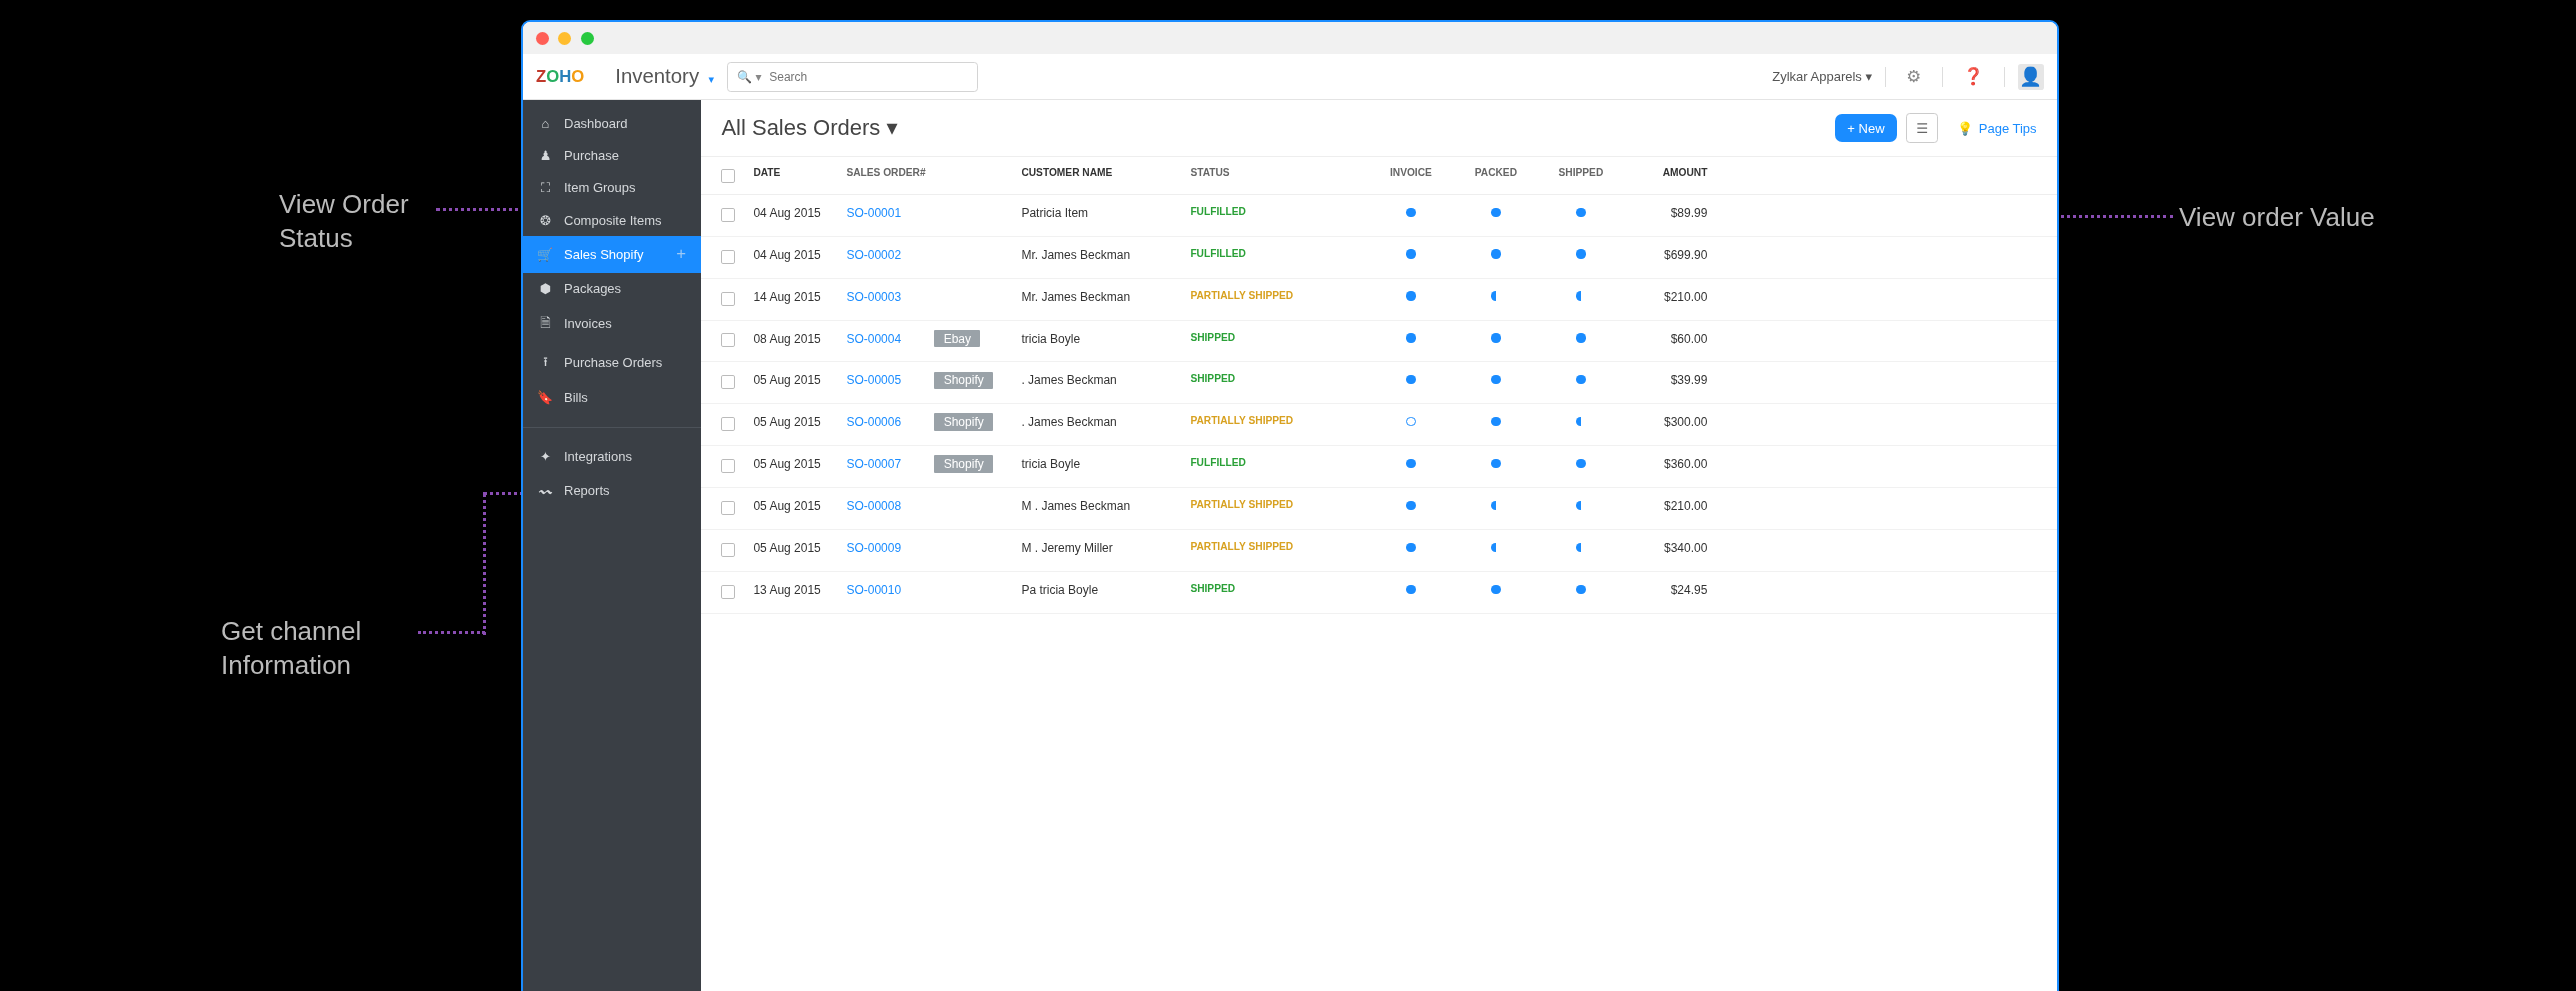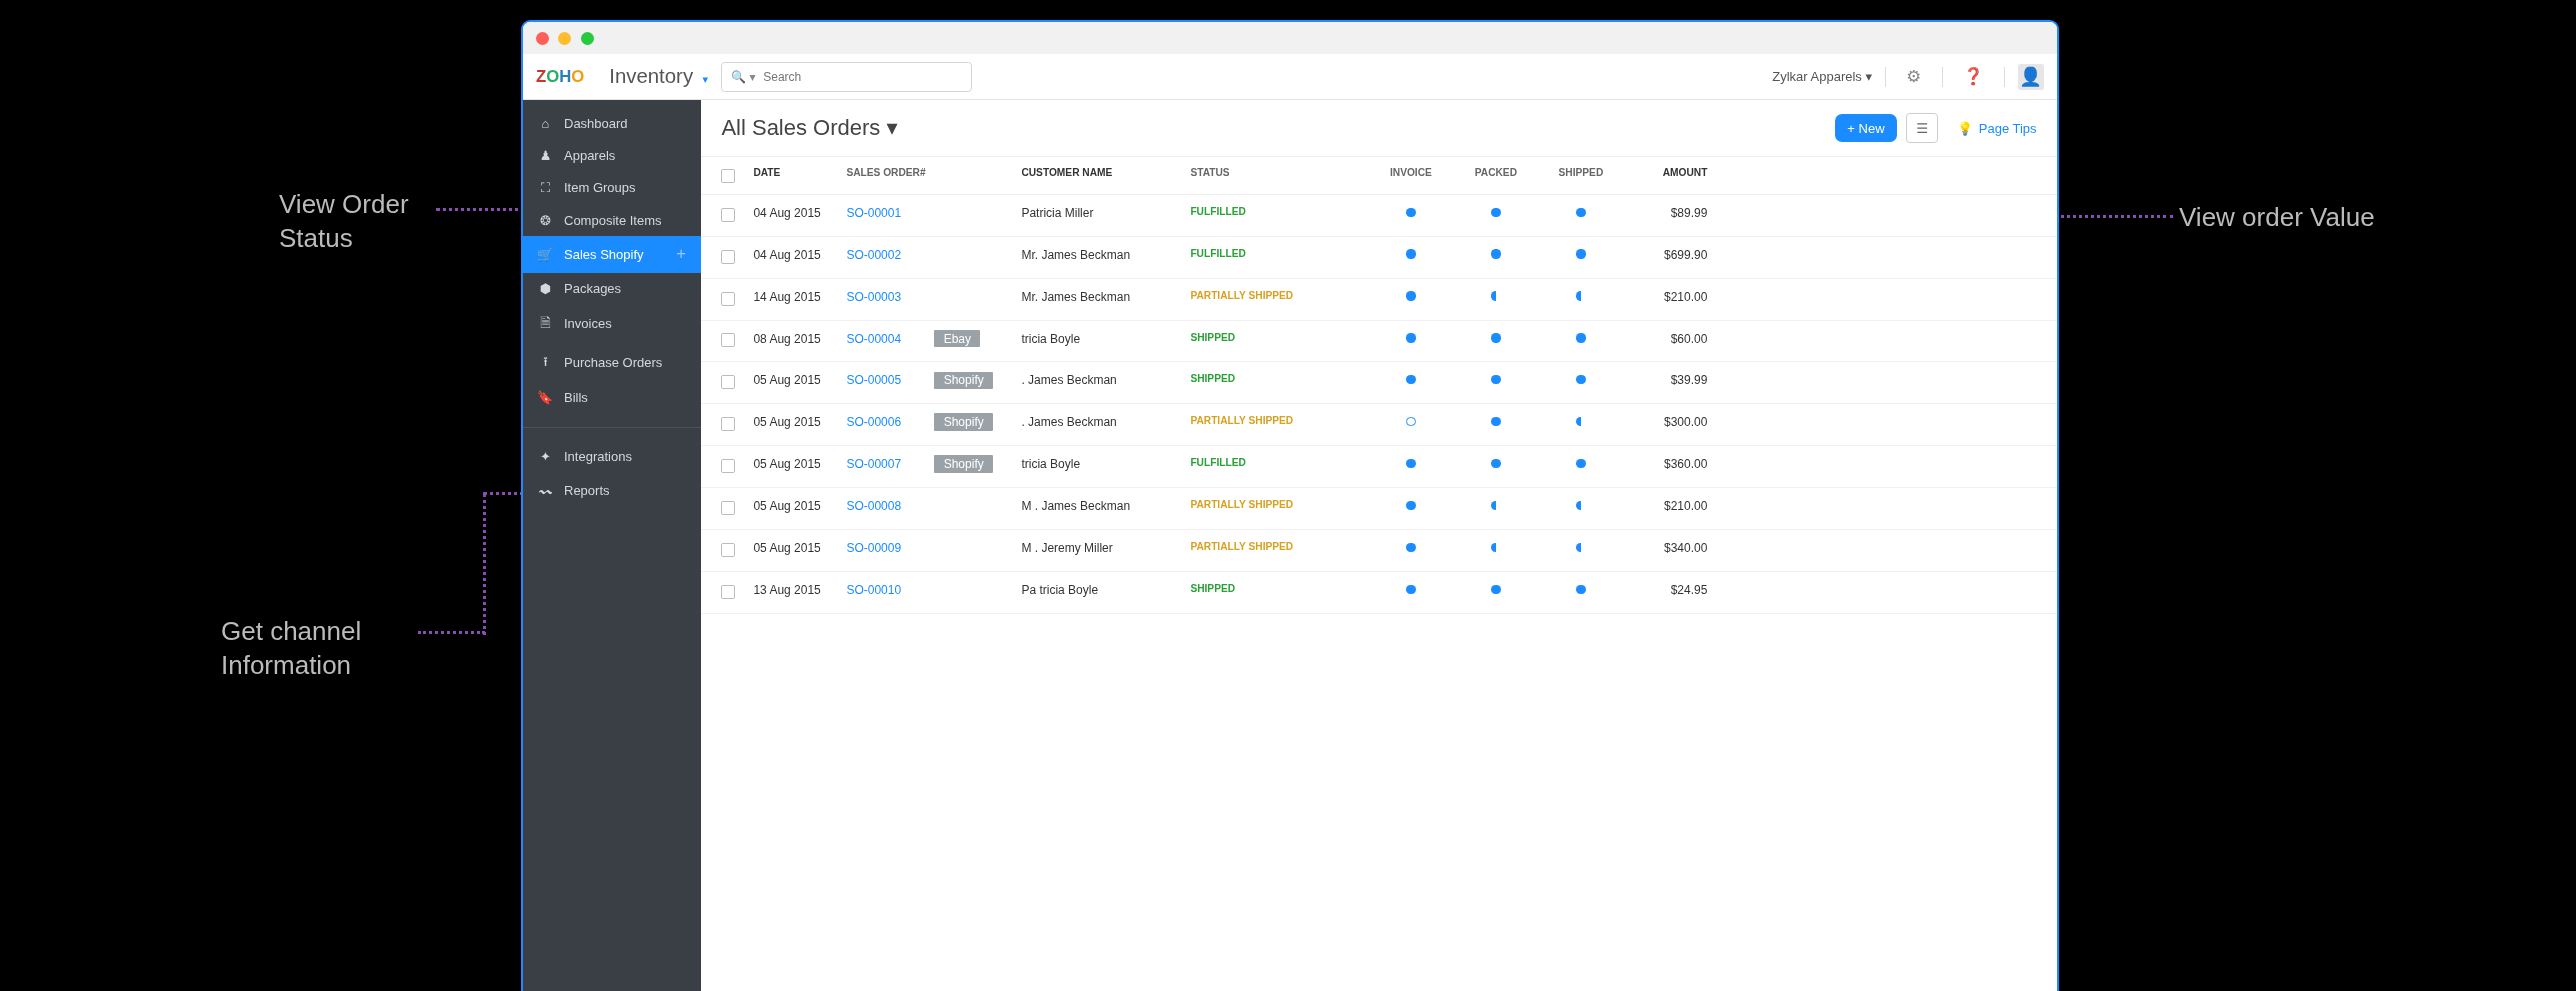--- a/index.html
+++ b/index.html
@@ -9,21 +9,21 @@
 .dots.h{border-top:3.7px dotted #8a4db3}
 .dots.v{border-left:3.7px dotted #8a4db3}
 .pin{position:absolute;width:13px;height:13px;border:2.8px solid #d367c1;border-radius:50%;background:transparent}
 
 .window{position:absolute;left:521px;top:20.4px;width:1534px;height:971px;border:2.8px solid #1a8cff;border-radius:9.3px 9.3px 0 0;background:#fff;overflow:hidden;transform-origin:top left}
 .titlebar{height:32px;background:#f1f1f1;display:flex;align-items:center;padding:0 13px;gap:9.3px}
 .tb-dot{width:13px;height:13px;border-radius:50%}
 .topbar{height:45px;border-bottom:0.9px solid #e4e4e4;display:flex;align-items:center;padding:0 13px;gap:13px}
 .logo{font-weight:bold;font-size:16.7px}
 .logo .z{color:#c0392b}.logo .o1{color:#27ae60}.logo .h{color:#2980b9}.logo .o2{color:#f39c12}
-.brand{font-size:20.4px;color:#555;margin-left:12px}
+.brand{font-size:20.4px;color:#555;margin-left:18px}
 .caret{color:#1a8cff;font-size:11px;margin-left:3.7px}
 .search{display:flex;align-items:center;border:0.9px solid #d4d4d4;border-radius:3.7px;height:28px;padding:0 9.3px;color:#888;width:230px;background:#fff}
 .spacer{flex:1}
 .org{color:#555;font-size:13px}
 .top-ico{color:#888;margin:0 7.4px;font-size:16.7px}
 .divider{width:0.9px;height:20.4px;background:#ddd}
 .avatar{width:26px;height:26px;background:#e6e6e6;border-radius:2.8px;display:flex;align-items:center;justify-content:center;color:#bbb;font-size:18.6px}
 
 .content{display:flex;height:calc(100% - 76px)}
 .sidebar{width:178px;background:#3a3f45;color:#d5d8db;font-size:13px;padding-top:7.4px;flex-shrink:0}
@@ -101,21 +101,21 @@
       <span class="avatar">👤</span>
     </div>
     <div class="content">
       <div class="sidebar" id="sidebar">
           <div class="sb-item">
             <span class="sb-ico">⌂</span>
             <span>Dashboard</span>
           </div>
           <div class="sb-item">
             <span class="sb-ico">♟</span>
-            <span>Apparels</span>
+            <span>Purchase</span>
           </div>
           <div class="sb-item">
             <span class="sb-ico">⛶</span>
             <span>Item Groups</span>
           </div>
           <div class="sb-item">
             <span class="sb-ico">❂</span>
             <span>Composite Items</span>
           </div>
           <div class="sb-item active">
@@ -169,21 +169,21 @@
           <div class="c-inv">INVOICE</div>
           <div class="c-pack">PACKED</div>
           <div class="c-ship">SHIPPED</div>
           <div class="c-amt">AMOUNT</div>
         </div>
         <div id="rows">
             <div class="row">
               <div class="c-chk"><span class="chk"></span></div>
               <div class="c-date">04 Aug 2015</div>
               <div class="c-so"><a>SO-00001</a></div>
-              <div class="c-cust">Patricia Miller</div>
+              <div class="c-cust">Patricia Item</div>
               <div class="c-stat st-ful">FULFILLED</div>
               <div class="c-inv"><span class="dot"></span></div>
               <div class="c-pack"><span class="dot"></span></div>
               <div class="c-ship"><span class="dot"></span></div>
               <div class="c-amt">$89.99</div>
             </div>
             <div class="row">
               <div class="c-chk"><span class="chk"></span></div>
               <div class="c-date">04 Aug 2015</div>
               <div class="c-so"><a>SO-00002</a></div>

